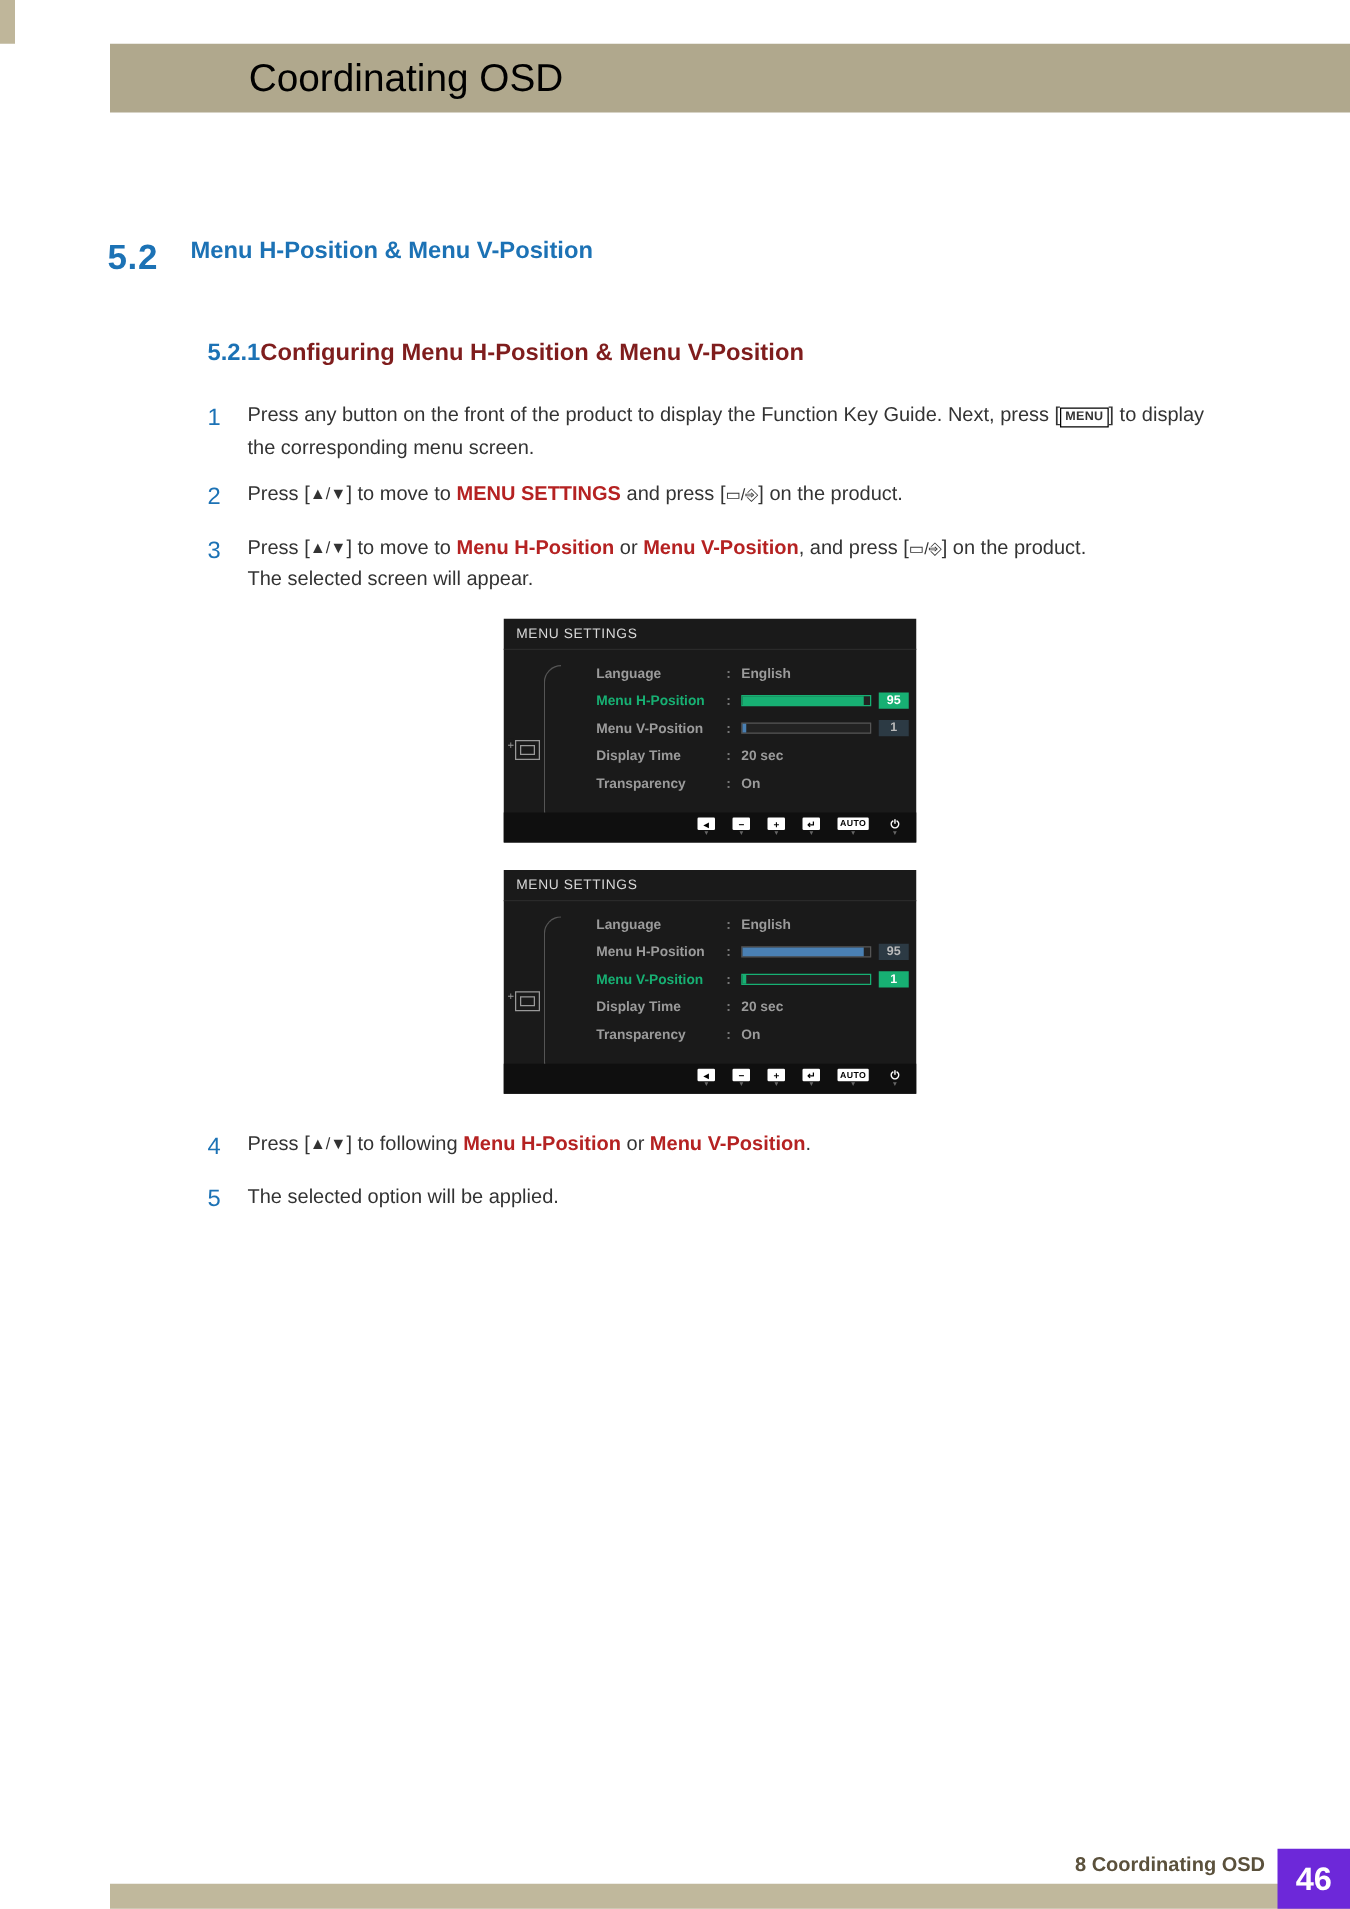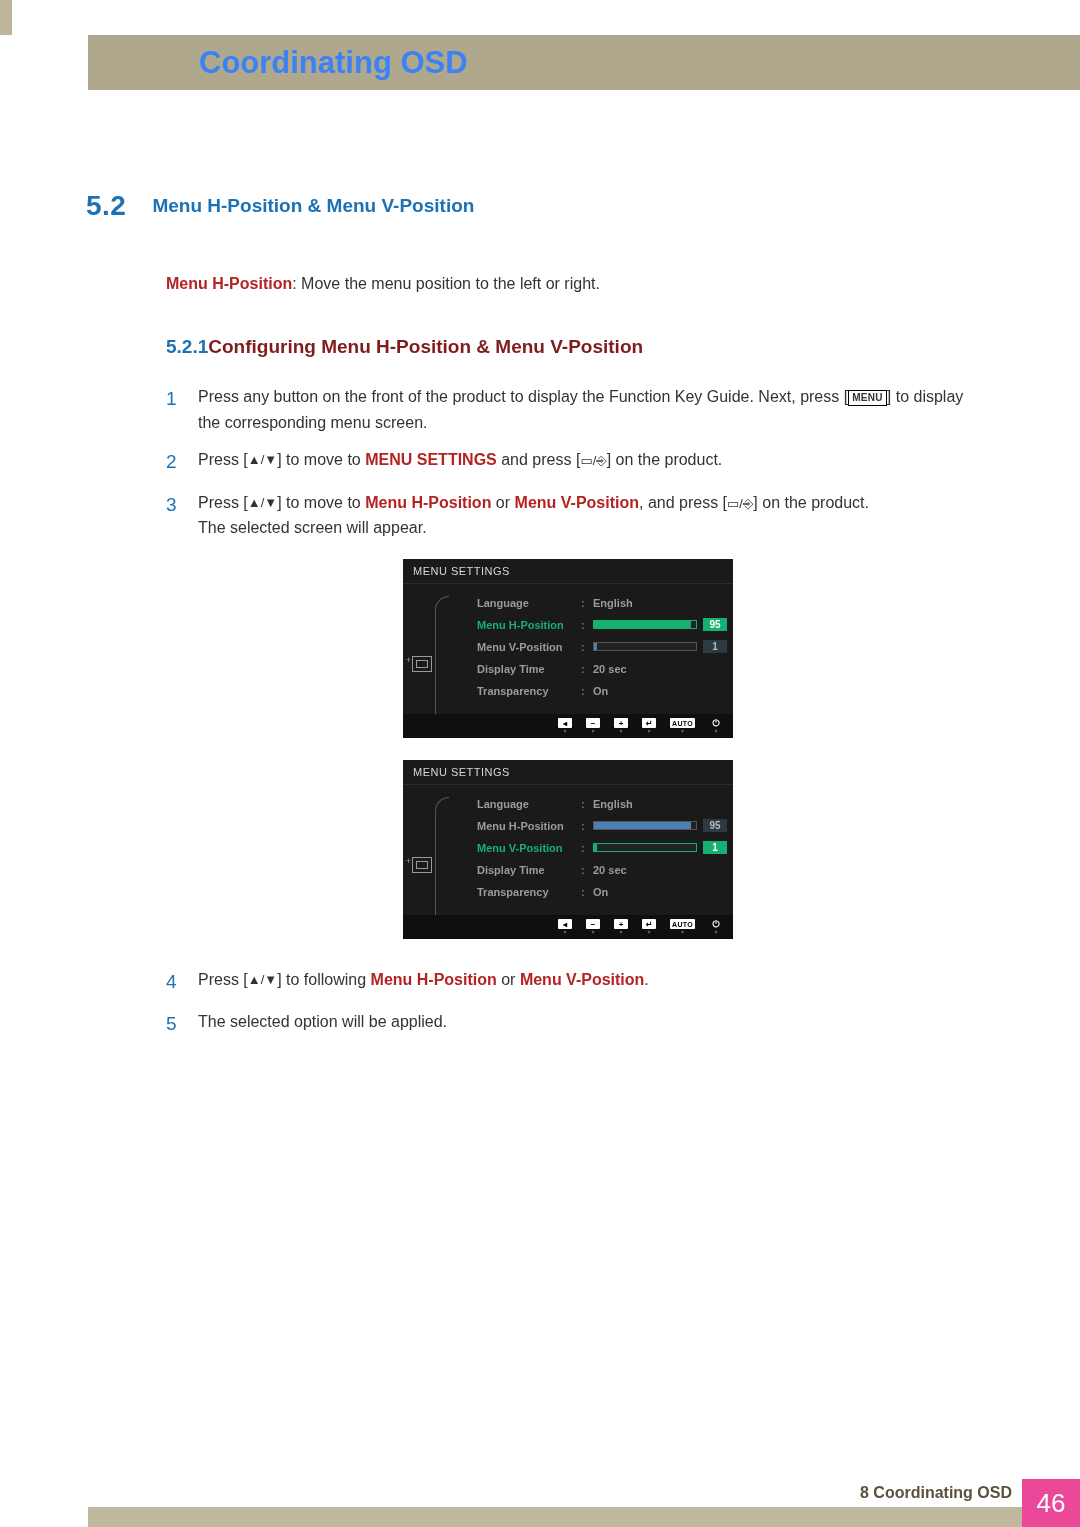--- a/index.html
+++ b/index.html
@@ -26,34 +26,34 @@
     background: #b0a88d;
     display: flex;
     align-items: center;
   }
   .chapter-title {
     position: absolute;
     left: 199px;
     top: 35px;
     height: 55px;
     font-size: 31px;
-    color: #3b82f6;
+    color: #000000;
     display: flex;
     align-items: center;
-    font-weight: 700;
+    font-weight: 400;
   }
   .main {
     position: absolute;
     top: 190px;
     left: 86px;
     right: 110px;
   }
   .section-row {
     display: flex;
-    align-items: center;
+    align-items: flex-start;
     gap: 26px;
     margin-bottom: 50px;
   }
   .section-no { color: #1C72B5; font-size: 28px; font-weight: 600; letter-spacing: 0.5px; }
   .section-title { color: #1C72B5; font-size: 19px; font-weight: 600; }
   .body-block { margin-left: 80px; }
   .para { font-size: 16px; line-height: 1.5; margin-bottom: 18px; color: #333; }
   .hl-red { color: #B52222; font-weight: 600; }
   .subsec-row { display:flex; align-items:baseline; margin-top: 40px; margin-bottom: 26px;}
   .subsec-no { color:#1C72B5; font-size:19px; font-weight:600; }
@@ -184,24 +184,24 @@
   .foot-stripe {
     position:absolute;
     left:88px; right:0; bottom:0;
     height:20px;
     background:#c0b89c;
   }
   .foot-pagebox {
     position:absolute;
     right:0; bottom:0;
     width:58px; height:48px;
-    background:#ec4899;
+    background:#6d28d9;
     color:#fff;
     font-size:26px;
-    font-weight:400;
+    font-weight:700;
     display:flex; align-items:center; justify-content:center;
   }
   .foot-text {
     position:absolute;
     right:68px;
     bottom:25px;
     font-size:16px;
     color:#5b513c;
     font-weight:600;
   }
@@ -214,23 +214,20 @@
 <div class="chapter-title">Coordinating OSD</div>
 
 <div class="main">
 
   <div class="section-row">
     <div class="section-no">5.2</div>
     <div class="section-title">Menu H-Position &amp; Menu V-Position</div>
   </div>
 
   <div class="body-block">
-    <p class="para">
-      <span class="hl-red">Menu H-Position</span><span>: Move the menu position to the left or right.</span>
-    </p>
 
     <div class="subsec-row">
       <div class="subsec-no">5.2.1</div>
       <div class="subsec-title">Configuring Menu H-Position &amp; Menu V-Position</div>
     </div>
 
     <ol class="step-list">
       <li class="step">
         <span class="step-num">1</span>
         <span class="step-body">

